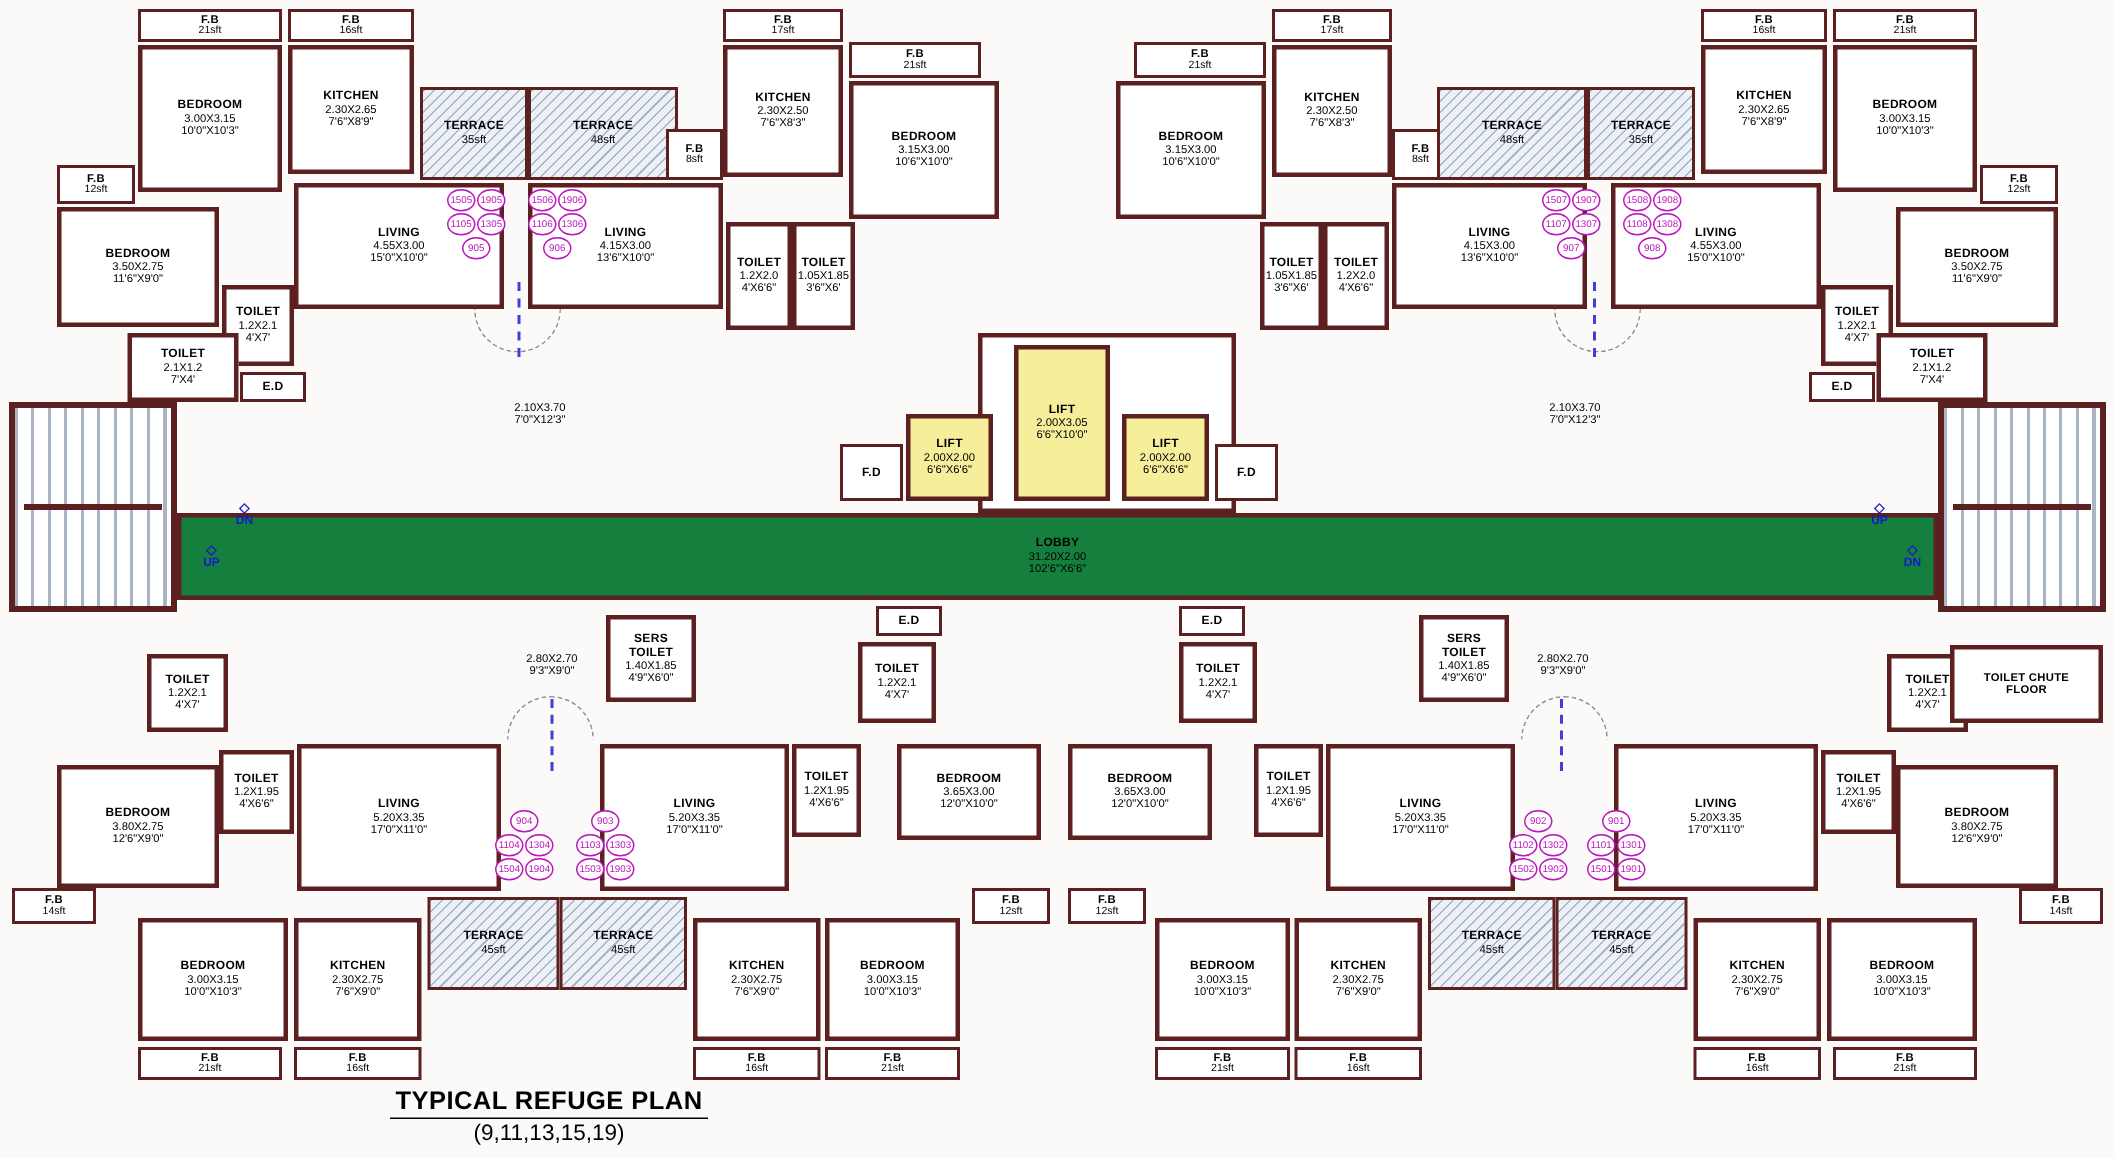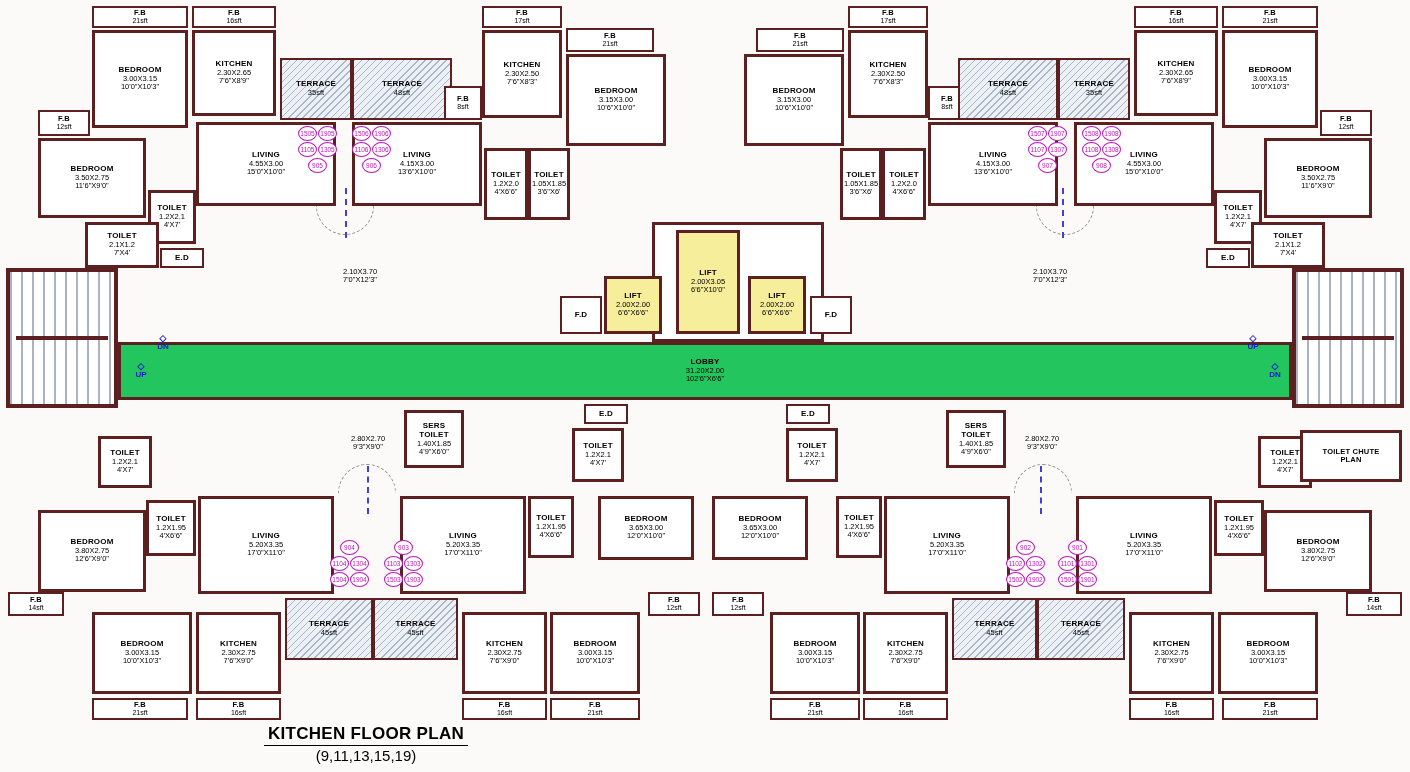--- a/index.html
+++ b/index.html
@@ -9,21 +9,21 @@
 .el{position:absolute;display:flex;flex-direction:column;align-items:center;justify-content:center;text-align:center;line-height:1.12}
 .ln{font-size:7.5px;white-space:nowrap}
 .ln.b{font-size:8px;font-weight:bold;letter-spacing:.2px}
 .room{border:3px solid var(--wall);background:#fff}
 .fb{border:2px solid var(--wall);background:#fff}
 .fb .ln{font-size:7px}
 .fb .ln.b{font-size:7.5px}
 .terrace{border:2.5px solid var(--wall);background-color:var(--terrace);background-image:repeating-linear-gradient(135deg,rgba(100,125,160,.5) 0 1px,transparent 1px 5px)}
 .lift{border:3px solid var(--wall);background:var(--lift)}
 .box{border:2.5px solid var(--wall);background:#fff}
-.corridor{border:3px solid var(--wall);background:#22c55e}
+.corridor{border:3px solid var(--wall);background:#15803d}
 .duct{border:3px solid var(--wall);background:#fff}
 .duct .ln.b{font-size:7.5px}
 .label{background:transparent;border:none}
 .stairs{position:absolute;border:4px solid var(--wall);background-color:#fff;background-image:repeating-linear-gradient(90deg,#a9b3c2 0 2px,transparent 2px 11px)}
 .rail{position:absolute;left:6px;right:6px;top:50%;height:4px;margin-top:-2px;background:var(--wall)}
 .marker{position:absolute;width:26px;display:flex;flex-direction:column;align-items:center;color:var(--blue);font-size:8px;font-weight:bold;line-height:1.1}
 .dia{font-size:9px;line-height:1}
 .cluster{position:absolute;display:flex;flex-direction:column;align-items:center;gap:1px}
 .crow{display:flex;gap:1px}
 .circ{width:19px;height:15px;border:1px solid var(--circle);border-radius:50%;color:var(--circle);font-size:6.5px;display:flex;align-items:center;justify-content:center;background:#fff}
@@ -385,21 +385,21 @@
       <div class="ln">2.80X2.70</div>
       <div class="ln">9'3"X9'0"</div>
     </div>
     <div class="el room" style="left: 1258px; top: 436px; width: 54px; height: 52px;">
       <div class="ln b">TOILET</div>
       <div class="ln">1.2X2.1</div>
       <div class="ln">4'X7'</div>
     </div>
     <div class="el duct" style="left: 1300px; top: 430px; width: 102px; height: 52px;">
       <div class="ln b">TOILET CHUTE</div>
-      <div class="ln b">PLAN</div>
+      <div class="ln b">FLOOR</div>
     </div>
     <div class="el room" style="left: 836px; top: 496px; width: 46px; height: 62px;">
       <div class="ln b">TOILET</div>
       <div class="ln">1.2X1.95</div>
       <div class="ln">4'X6'6"</div>
     </div>
     <div class="el room" style="left: 884px; top: 496px; width: 126px; height: 98px;">
       <div class="ln b">LIVING</div>
       <div class="ln">5.20X3.35</div>
       <div class="ln">17'0"X11'0"</div>
@@ -605,15 +605,15 @@
     <div class="arcwrap" style="left: 1014px; top: 464px; width: 58px; height: 29px;">
       <div class="arc" style="width: 58px; height: 58px; left: 0px; top: 0px;"></div>
     </div>
     <div class="vline" style="left: 345px; top: 188px; height: 50px;"></div>
     <div class="vline" style="left: 1062px; top: 188px; height: 50px;"></div>
     <div class="vline" style="left: 367px; top: 466px; height: 48px;"></div>
     <div class="vline" style="left: 1040px; top: 466px; height: 48px;"></div>
   </div>
 
 <div class="title-block">
-  <div><span class="title-main">KITCHEN FLOOR PLAN</span></div>
+  <div><span class="title-main">TYPICAL REFUGE PLAN</span></div>
   <div class="title-sub">(9,11,13,15,19)</div>
 </div>
 
 </body></html>

